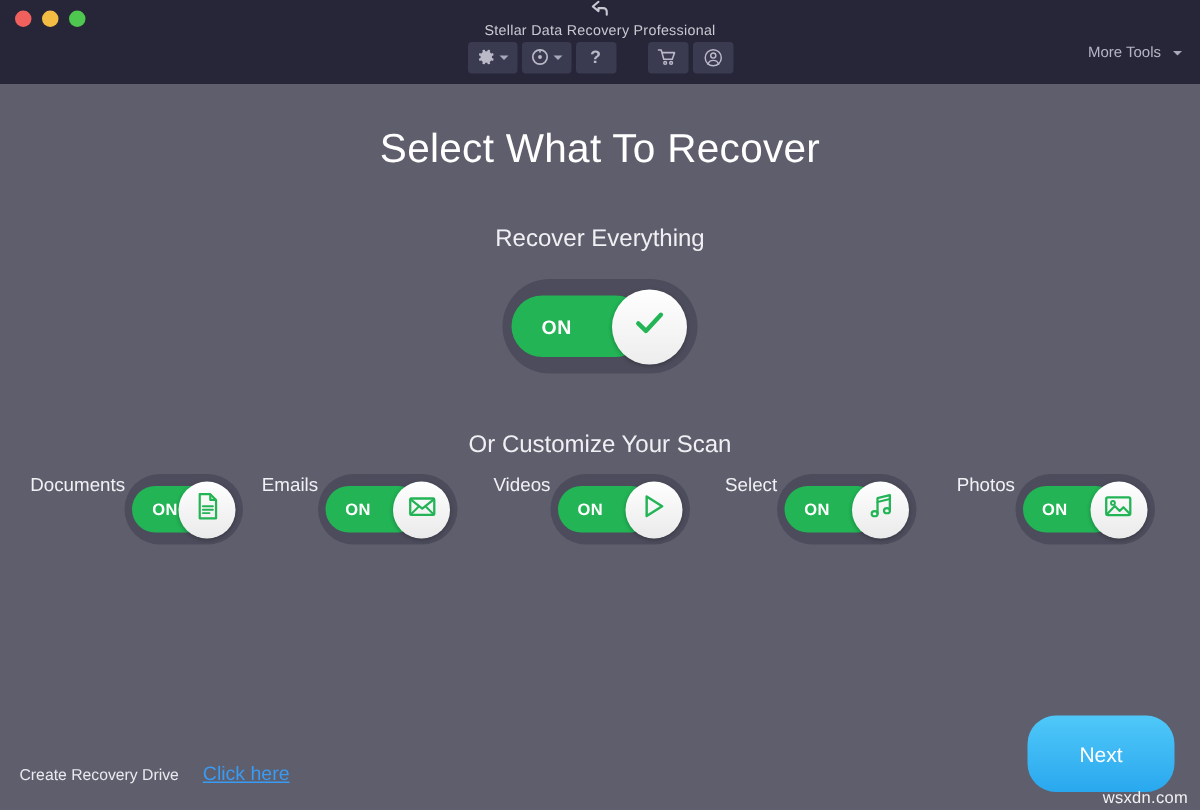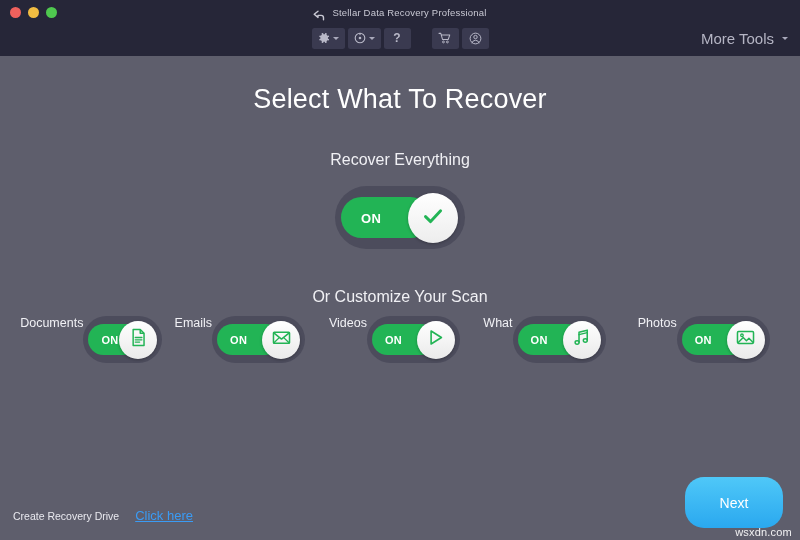--- a/index.html
+++ b/index.html
@@ -30,20 +30,21 @@
   }
   .light { width:11px; height:11px; border-radius:50%; display:block; }
   .light.red    { background:#f0615d; }
   .light.yellow { background:#f2bd42; }
   .light.green  { background:#4fc84f; }
 
   .title-wrap {
     position:absolute; left:0; right:0; top:4px;
     display:flex; align-items:center; justify-content:center; gap:6px;
     height:16px;
+    flex-direction:column;
   }
   .back-icon { display:block; width:13px; height:11px; }
   .app-title {
     color:#c9c9d4; font-size:9.5px; letter-spacing:.2px;
     white-space:nowrap;
   }
 
   .toolbar {
     position:absolute; left:0; right:0; top:27px;
     display:flex; align-items:center; justify-content:center;
@@ -64,21 +65,21 @@
     border-left:3px solid transparent;
     border-right:3px solid transparent;
     border-top:3.5px solid #a9a9bb;
   }
   .qmark { font-size:12px; color:#b9b9c8; line-height:1; font-weight:600; }
 
   .more-tools {
     position:absolute; right:12px; top:30px;
     display:flex; align-items:center; gap:8px;
   }
-  .more-tools-label { color:#b5b5c4; font-size:15px; }
+  .more-tools-label { color:#b5b5c4; font-size:10px; }
 
   
   .main {
     flex:1 1 auto;
     position:relative;
     display:flex; flex-direction:column; align-items:center;
   }
 
   .headline {
     margin-top:28px;
@@ -355,21 +356,21 @@
             <span>
               <svg viewBox="0 0 22 22" width="21" height="21">
                 <path d="M6.4 4.2 L17.2 11.0 L6.4 17.8 Z" fill="none" stroke="#22b455" stroke-width="1.7" stroke-linejoin="round"></path>
               </svg>
             </span>
           </span>
         </div>
       </div>
 
       <div class="cat">
-        <div class="cat-label">What</div>
+        <div class="cat-label">Select</div>
         <div class="sm-toggle">
           <span class="fill"></span>
           <span class="on-text">ON</span>
           <span class="knob">
             <span>
               <svg viewBox="0 0 22 22" width="21" height="21">
                 <path d="M8.4 16.0 V5.4 L17.0 3.3 V13.9" fill="none" stroke="#22b455" stroke-width="1.6" stroke-linecap="round" stroke-linejoin="round"></path>
                 <path d="M8.4 8.0 L17.0 5.9" fill="none" stroke="#22b455" stroke-width="1.5" stroke-linecap="round"></path>
                 <ellipse cx="6.4" cy="16.2" rx="2.1" ry="1.8" fill="none" stroke="#22b455" stroke-width="1.5"></ellipse>
                 <ellipse cx="15.0" cy="14.1" rx="2.1" ry="1.8" fill="none" stroke="#22b455" stroke-width="1.5"></ellipse>

